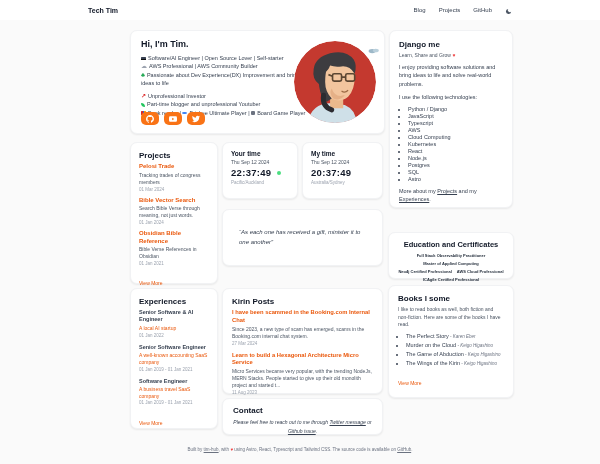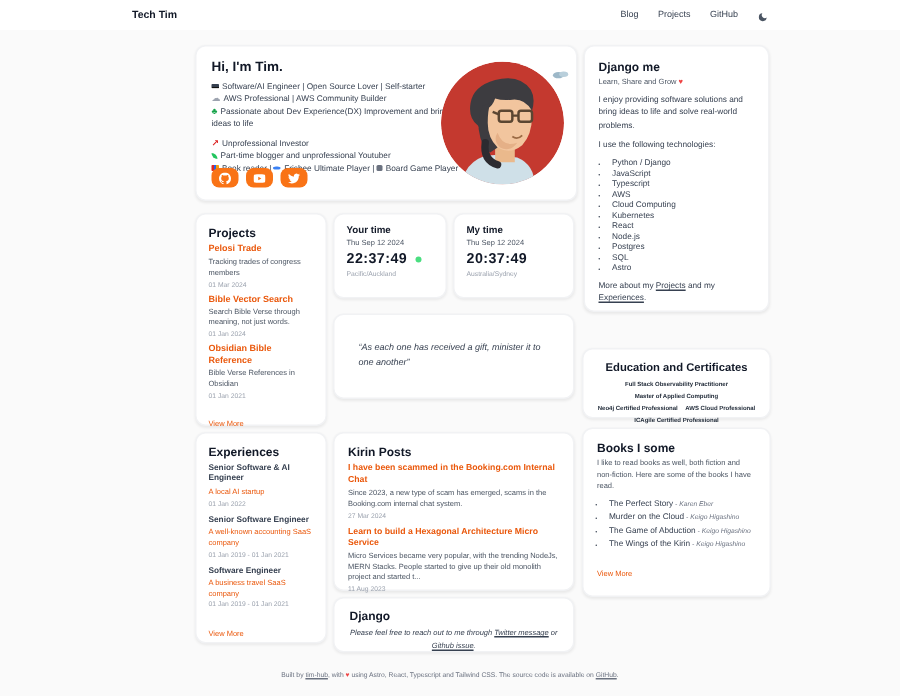--- a/index.html
+++ b/index.html
@@ -313,17 +313,17 @@
   <ul class="book-list">
     <li><span>The Perfect Story</span><span class="book-author"> - </span><span class="book-author">Karen Eber</span></li>
     <li><span>Murder on the Cloud</span><span class="book-author"> - </span><span class="book-author">Keigo Higashino</span></li>
     <li><span>The Game of Abduction</span><span class="book-author"> - </span><span class="book-author">Keigo Higashino</span></li>
     <li><span>The Wings of the Kirin</span><span class="book-author"> - </span><span class="book-author">Keigo Higashino</span></li>
   </ul>
   <a class="view-more">View More</a>
 </section>
 
 <section class="card contact">
-  <h2 class="section-title">Django</h2>
+  <h2 class="section-title">Contact</h2>
   <div class="contact-body"><span>Please feel free to reach out to me through </span><a class="inline-link">Twitter message</a><span> or </span><a class="inline-link">Github issue</a><span>.</span></div>
 </section>
 
 <footer class="footer"><span>Built by </span><a class="inline-link">tim-hub</a><span>, with </span><span class="heart">♥</span><span> using Astro, React, Typescript and Tailwind CSS. The source code is available on </span><a class="inline-link">GitHub</a><span>.</span></footer>
 
 </body></html>

